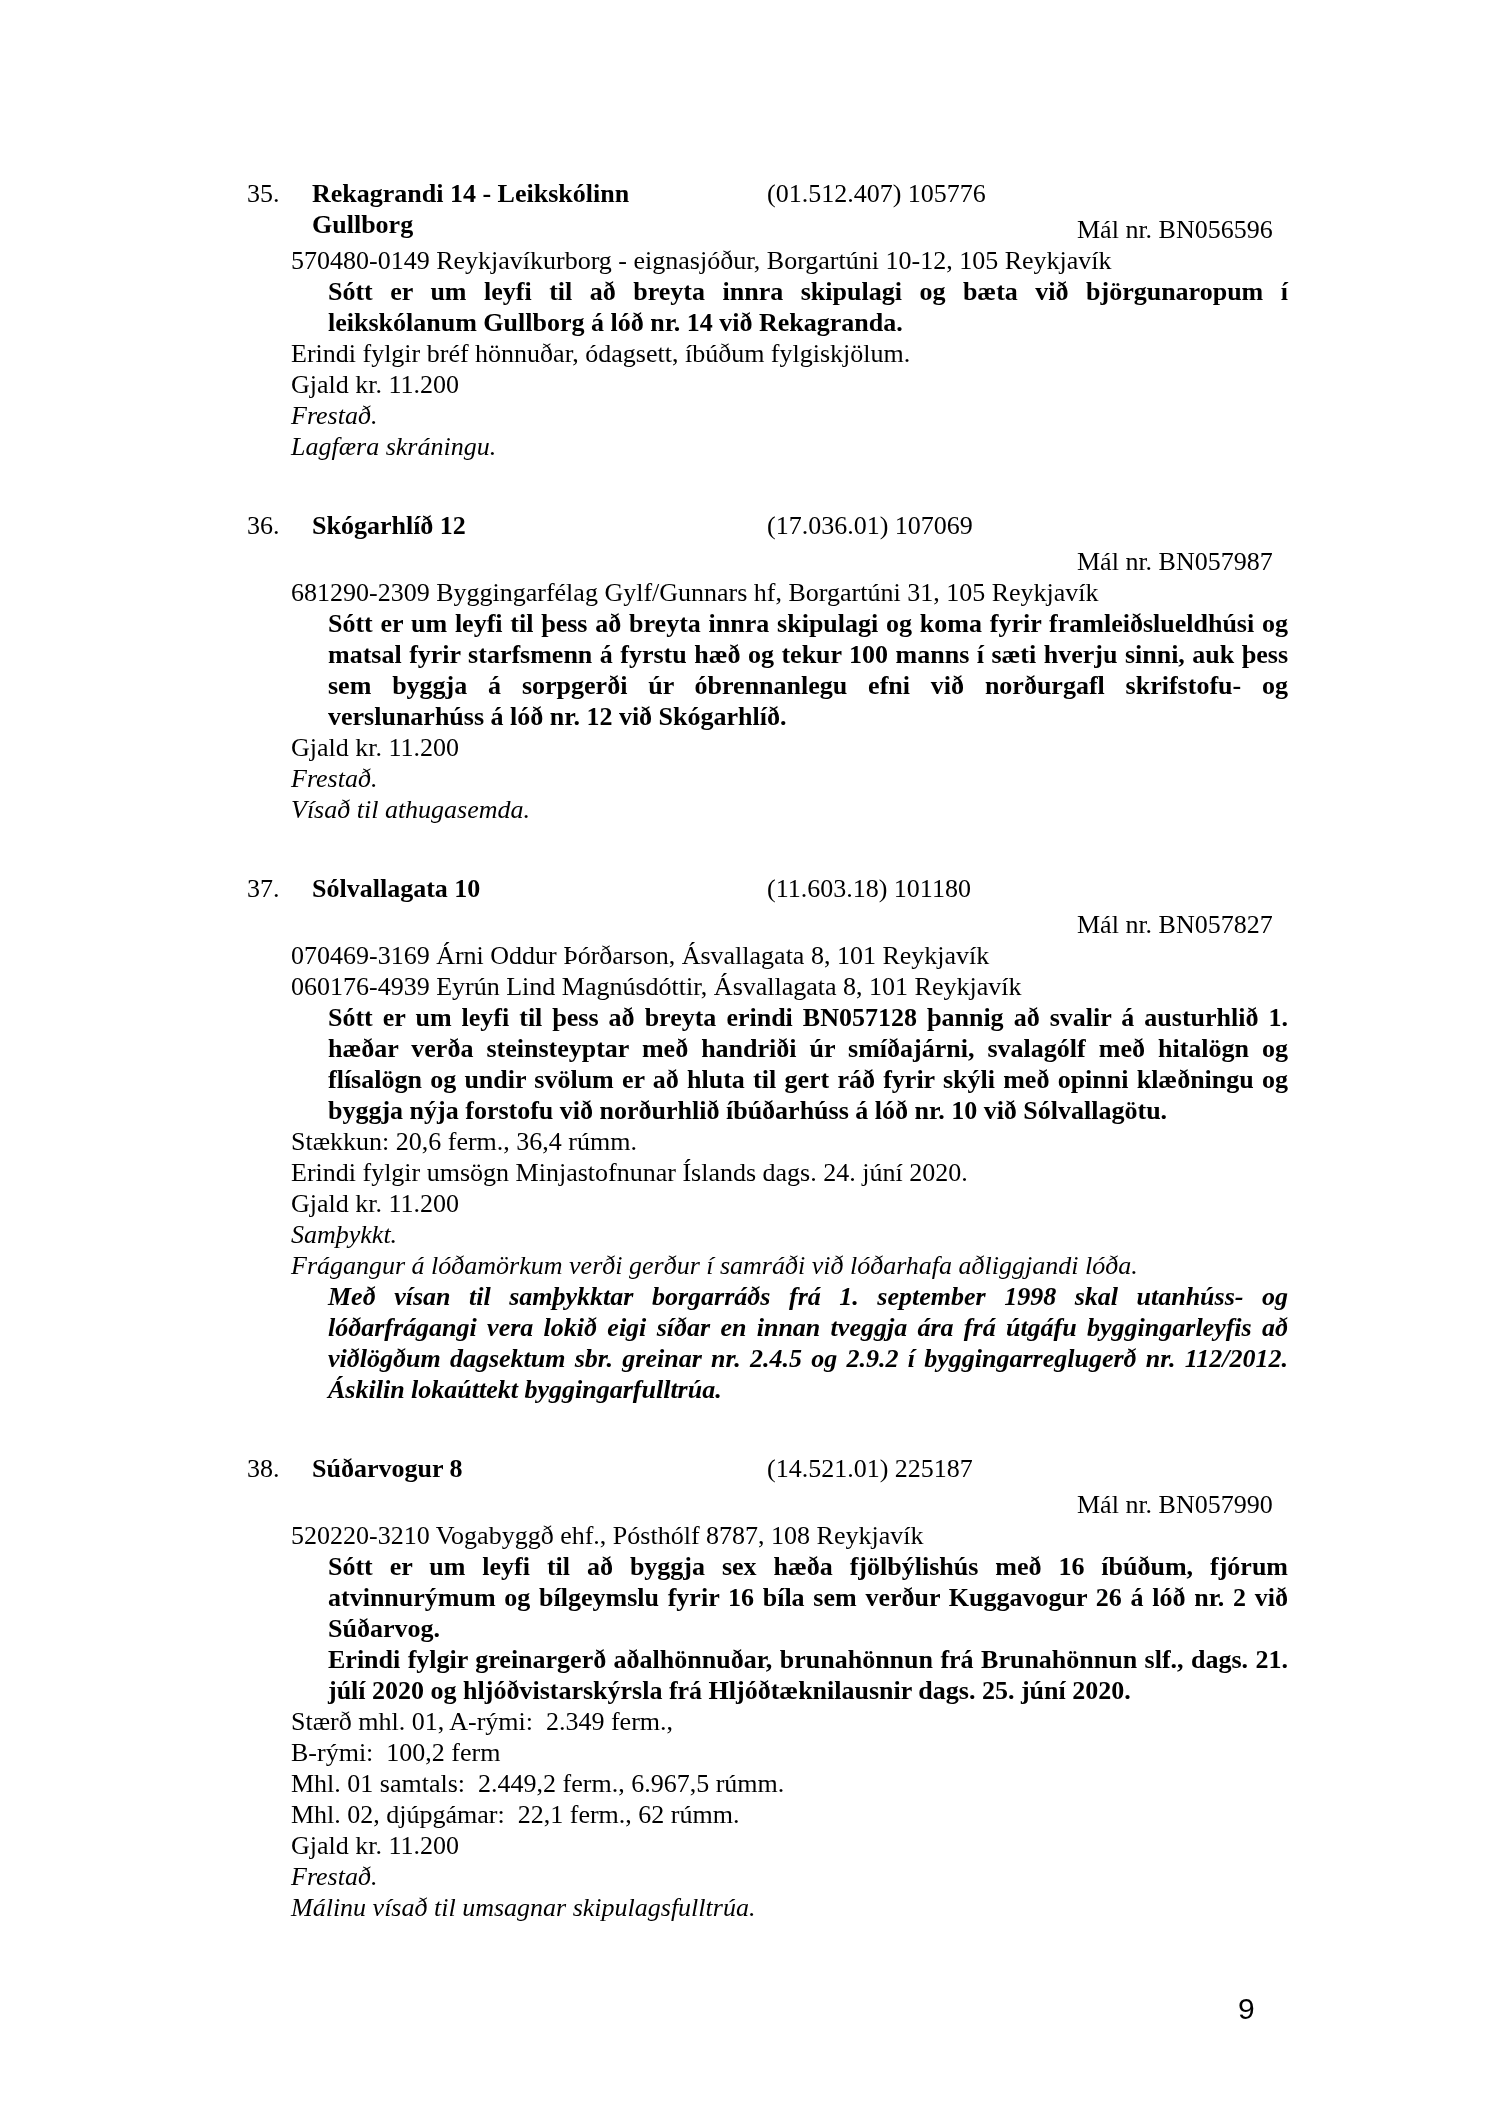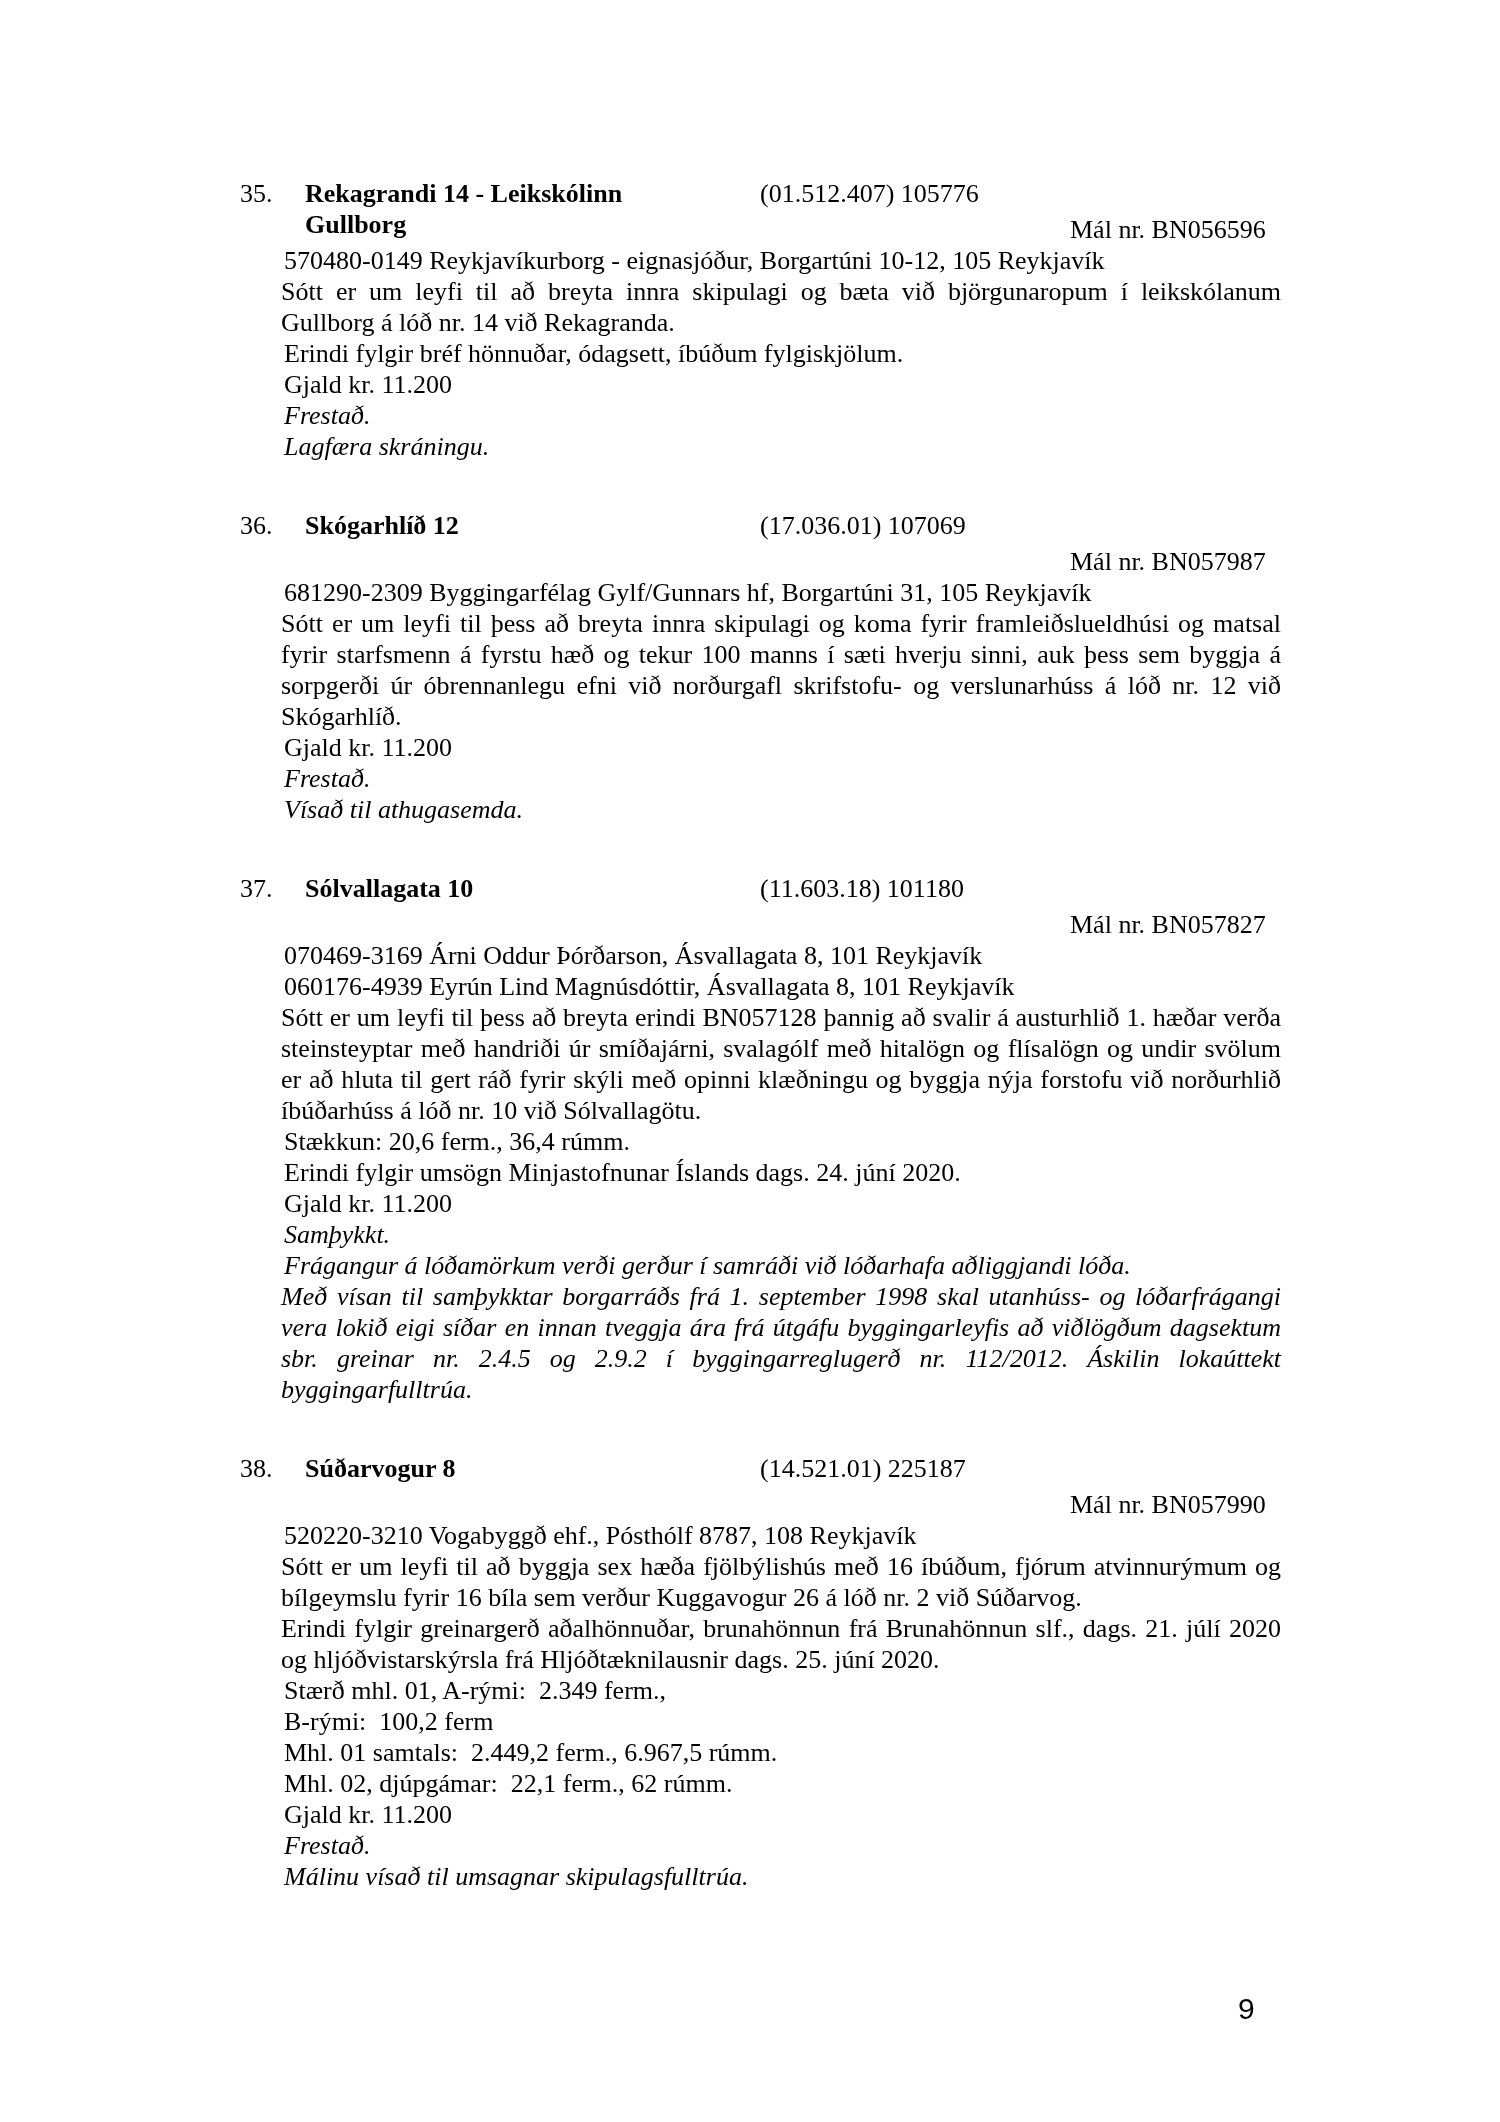--- a/index.html
+++ b/index.html
@@ -8,44 +8,45 @@
     width: 1500px;
     height: 2122px;
     position: relative;
     font-family: "Liberation Serif", serif;
     font-size: 26px;
     color: #000000;
     overflow: hidden;
   }
   .content {
     position: absolute;
-    left: 240px;
+    left: 247px;
     top: 178px;
     width: 1041px;
   }
   .item { margin-bottom: 48px; }
   .item-header {
     display: grid;
     grid-template-columns: 65px 455px 310px auto;
     align-items: start;
     line-height: 31px;
   }
   .item-number { font-weight: normal; }
   .item-title { font-weight: bold; white-space: pre-wrap; }
   .permit { white-space: nowrap; }
   .case { white-space: nowrap; margin-top: 36px; }
   .body-line {
     margin-left: 44px;
     line-height: 31px;
     white-space: pre-wrap;
   }
   .para {
-    margin-left: 41px;
+    margin-left: 81px;
     line-height: 31px;
     text-align: justify;
+    font-weight: bold;
   }
   .italic { font-style: italic; }
   .page-number {
     position: absolute;
     left: 1238px;
     top: 1992px;
     font-family: "Liberation Sans", sans-serif;
     font-size: 30px;
     line-height: 34px;
   }

